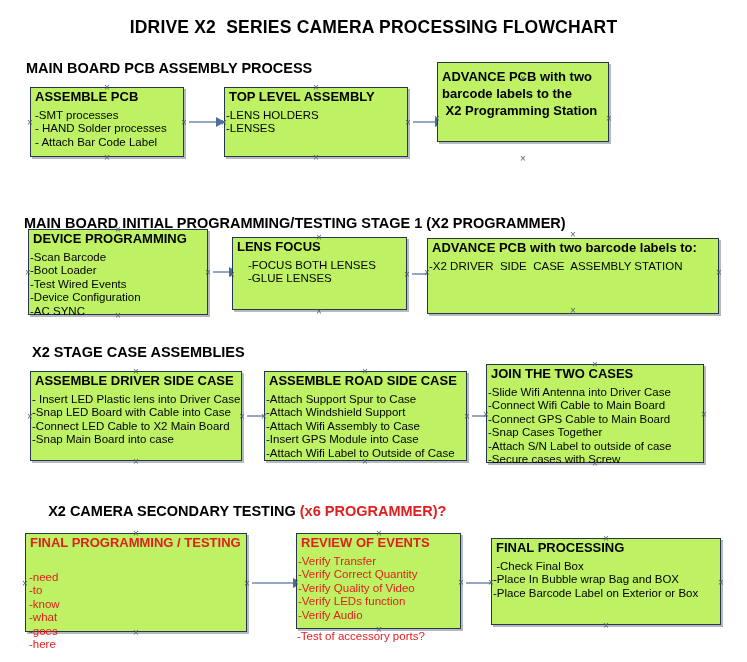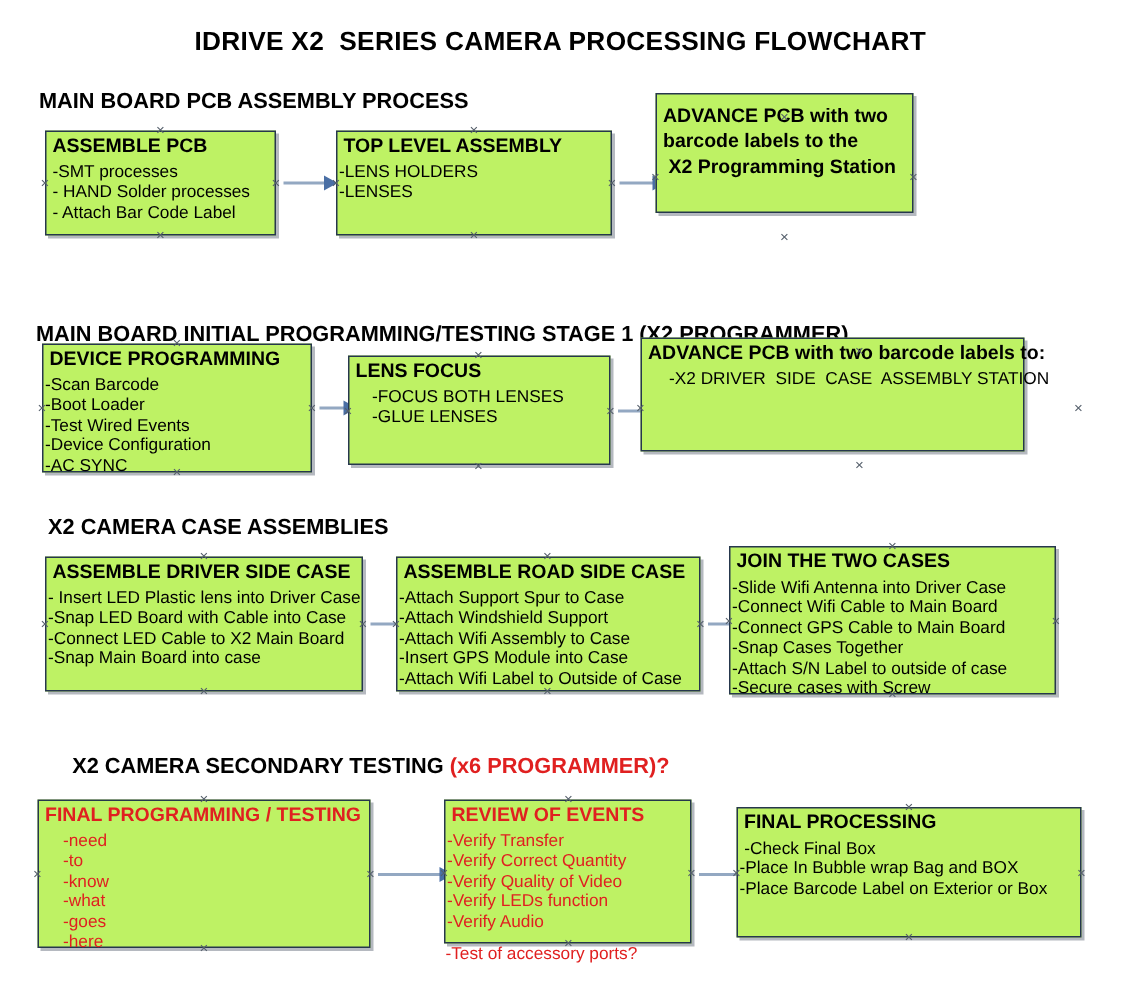--- a/index.html
+++ b/index.html
@@ -200,32 +200,32 @@
       <div class="node-line">-GLUE LENSES</div>
     </div>
   </div>
   <div class="handle" style="left:319px; top:237px;"></div>
   <div class="handle" style="left:319px; top:311px;"></div>
   <div class="handle" style="left:232px; top:274px;"></div>
   <div class="handle" style="left:407px; top:274px;"></div>
 
   <div class="connector" style="left:412px; top:273px; width:18px;"></div>
 
-  <div class="node" style="left:427px; top:225px; width:256px; height:76px;">
+  <div class="node" style="left:427px; top:238px; width:292px; height:76px;">
     <div class="node-title">ADVANCE PCB with two barcode labels to:</div>
-    <div class="node-body" style="padding-left:18px;">
+    <div class="node-body" style="padding-left:1px;">
       <div class="node-line">-X2 DRIVER  SIDE  CASE  ASSEMBLY STATION</div>
     </div>
   </div>
   <div class="handle" style="left:573px; top:234px;"></div>
   <div class="handle" style="left:573px; top:310px;"></div>
   <div class="handle" style="left:427px; top:272px;"></div>
   <div class="handle" style="left:719px; top:272px;"></div>
 
-  <div class="section-heading" style="left:32px; top:344px;">X2 CAMERA CASE ASSEMBLIES</div>
+  <div class="section-heading" style="left:32px; top:344px;">X2 STAGE CASE ASSEMBLIES</div>
 
   <div class="node" style="left:30px; top:371px; width:212px; height:90px;">
     <div class="node-title">ASSEMBLE DRIVER SIDE CASE</div>
     <div class="node-body" style="padding-left:1px;">
       <div class="node-line">- Insert LED Plastic lens into Driver Case</div>
       <div class="node-line">-Snap LED Board with Cable into Case</div>
       <div class="node-line">-Connect LED Cable to X2 Main Board</div>
       <div class="node-line">-Snap Main Board into case</div>
     </div>
   </div>
@@ -268,21 +268,21 @@
   <div class="handle" style="left:595px; top:463px;"></div>
   <div class="handle" style="left:486px; top:414px;"></div>
   <div class="handle" style="left:704px; top:414px;"></div>
 
   <div class="section-heading" style="left:32px; top:487px;">
     <span>X2 CAMERA SECONDARY TESTING </span><span class="accent">(x6 PROGRAMMER)?</span>
   </div>
 
   <div class="node red" style="left:25px; top:533px; width:222px; height:99px;">
     <div class="node-title">FINAL PROGRAMMING / TESTING</div>
-    <div class="node-body" style="padding-left:16px;">
+    <div class="node-body" style="padding-left:3px;margin-top:16px;">
       <div class="node-line">-need</div>
       <div class="node-line">-to</div>
       <div class="node-line">-know</div>
       <div class="node-line">-what</div>
       <div class="node-line">-goes</div>
       <div class="node-line">-here</div>
     </div>
   </div>
   <div class="handle" style="left:136px; top:533px;"></div>
   <div class="handle" style="left:136px; top:632px;"></div>

